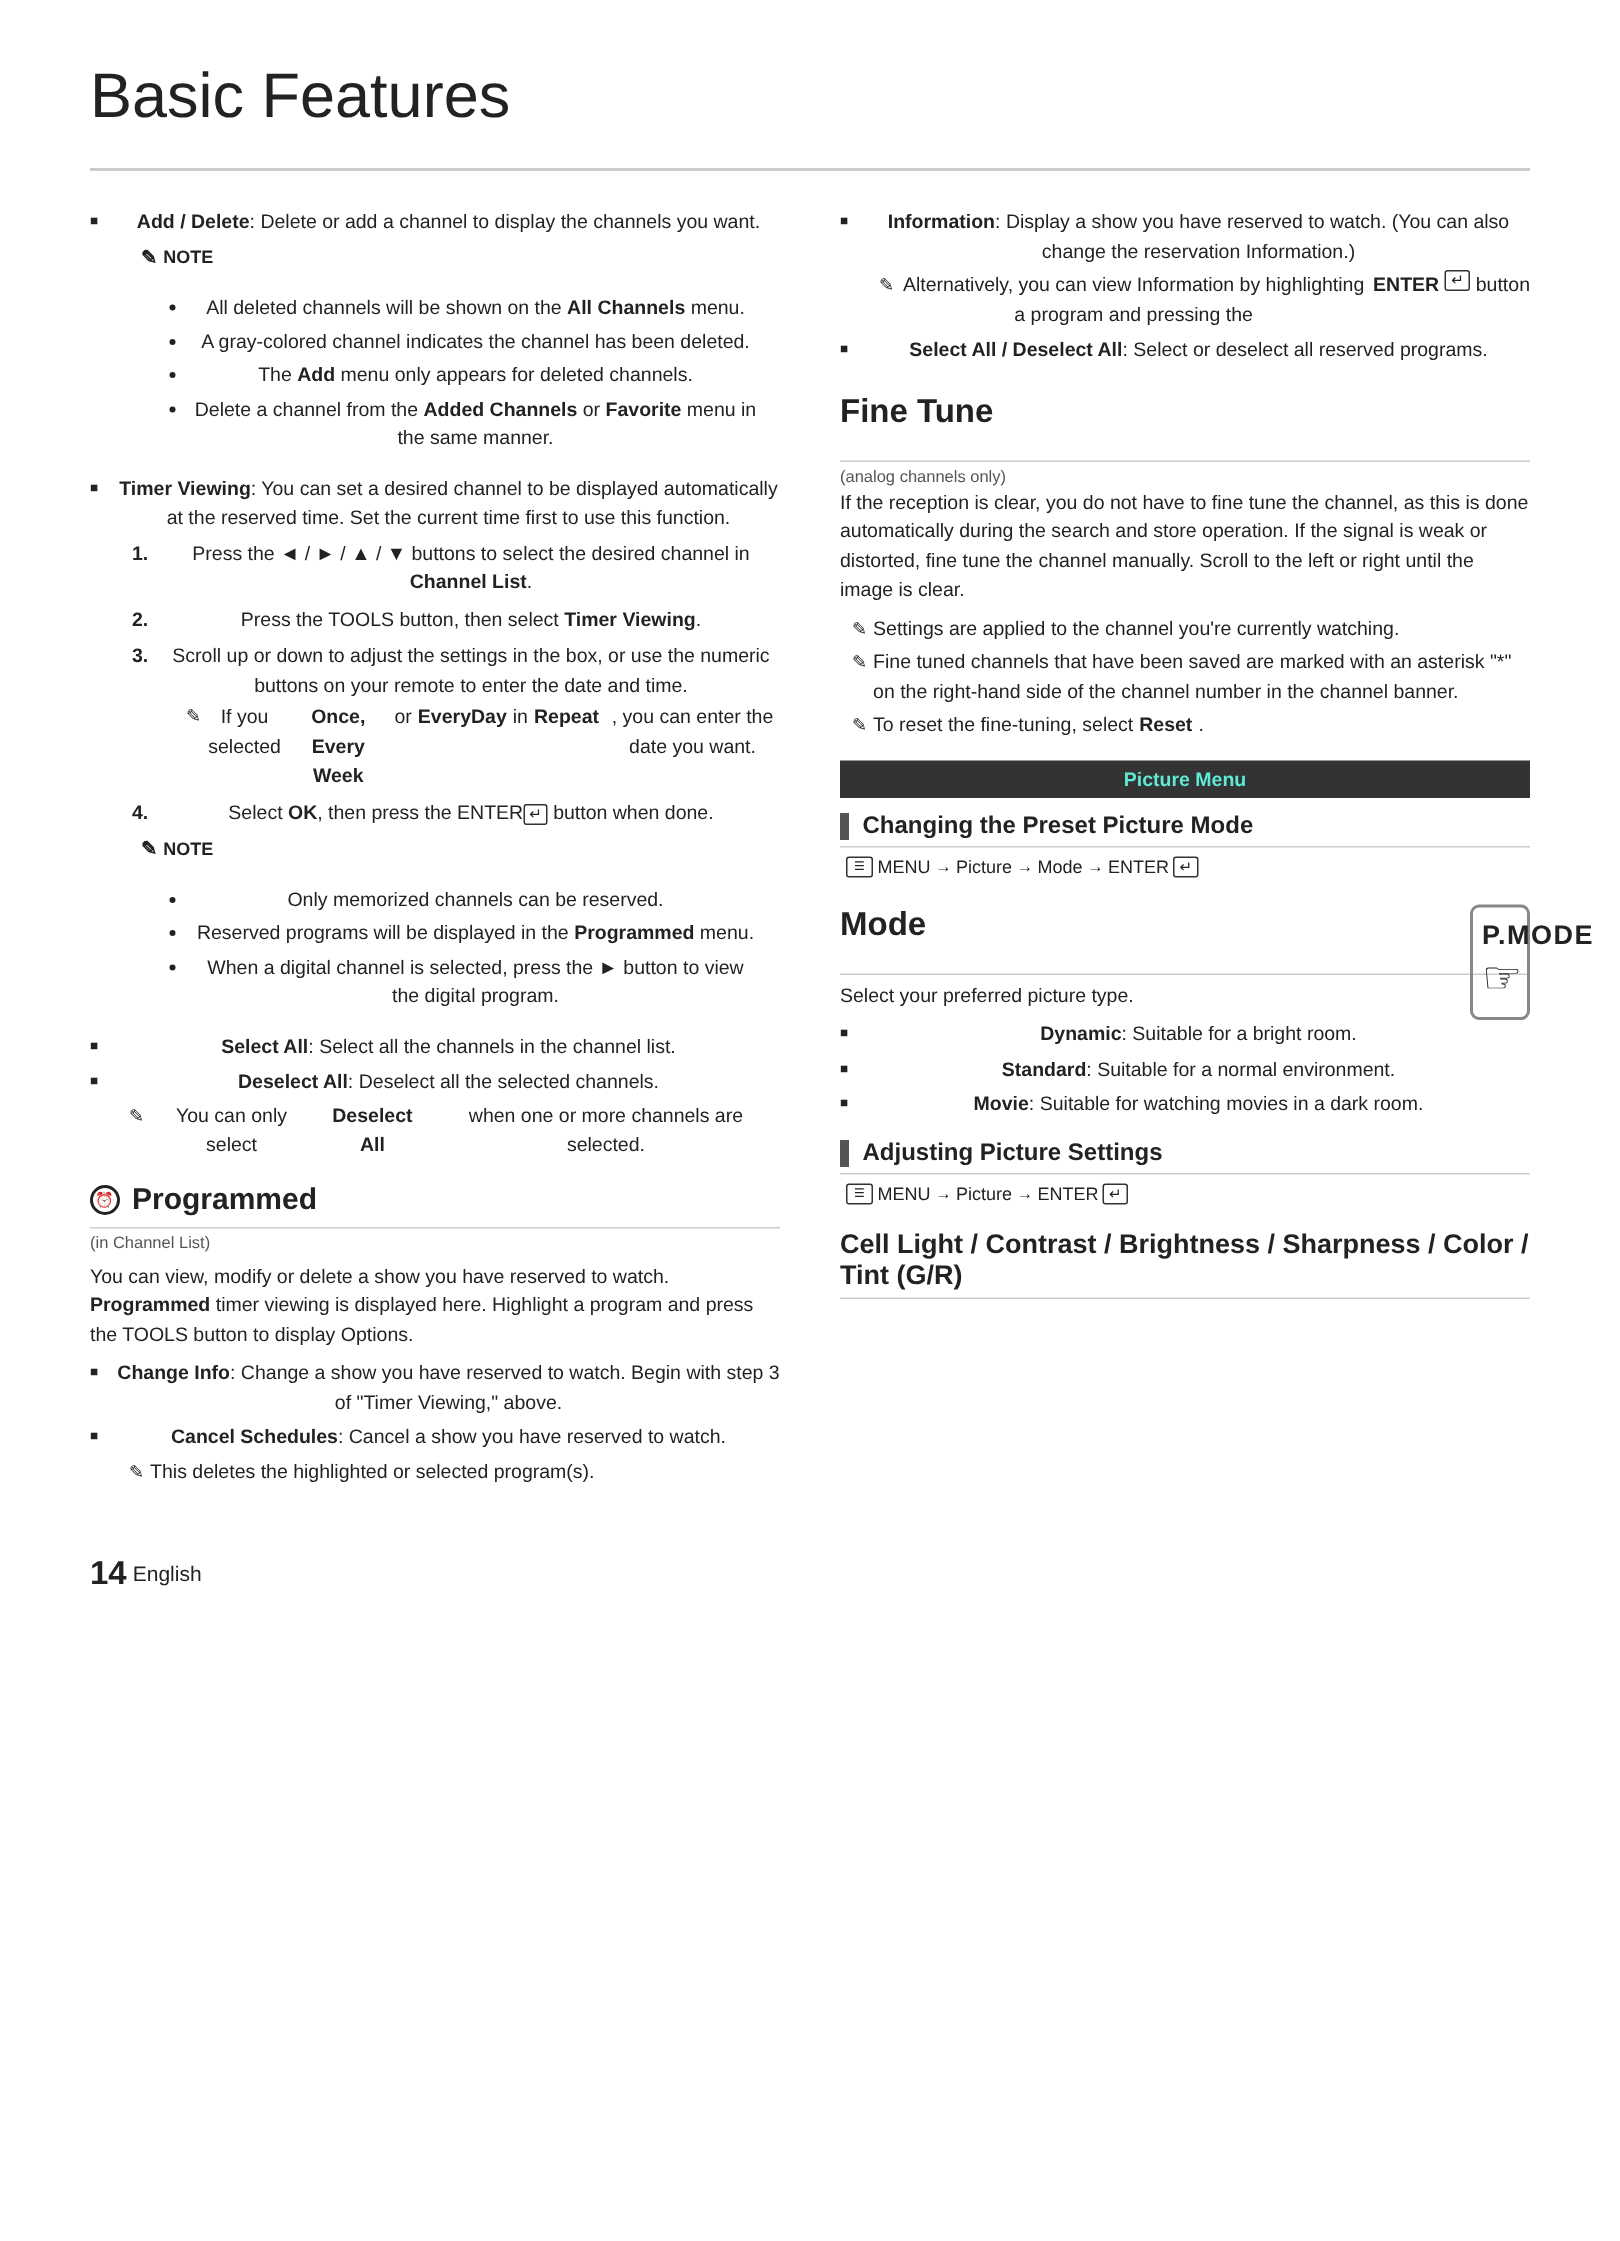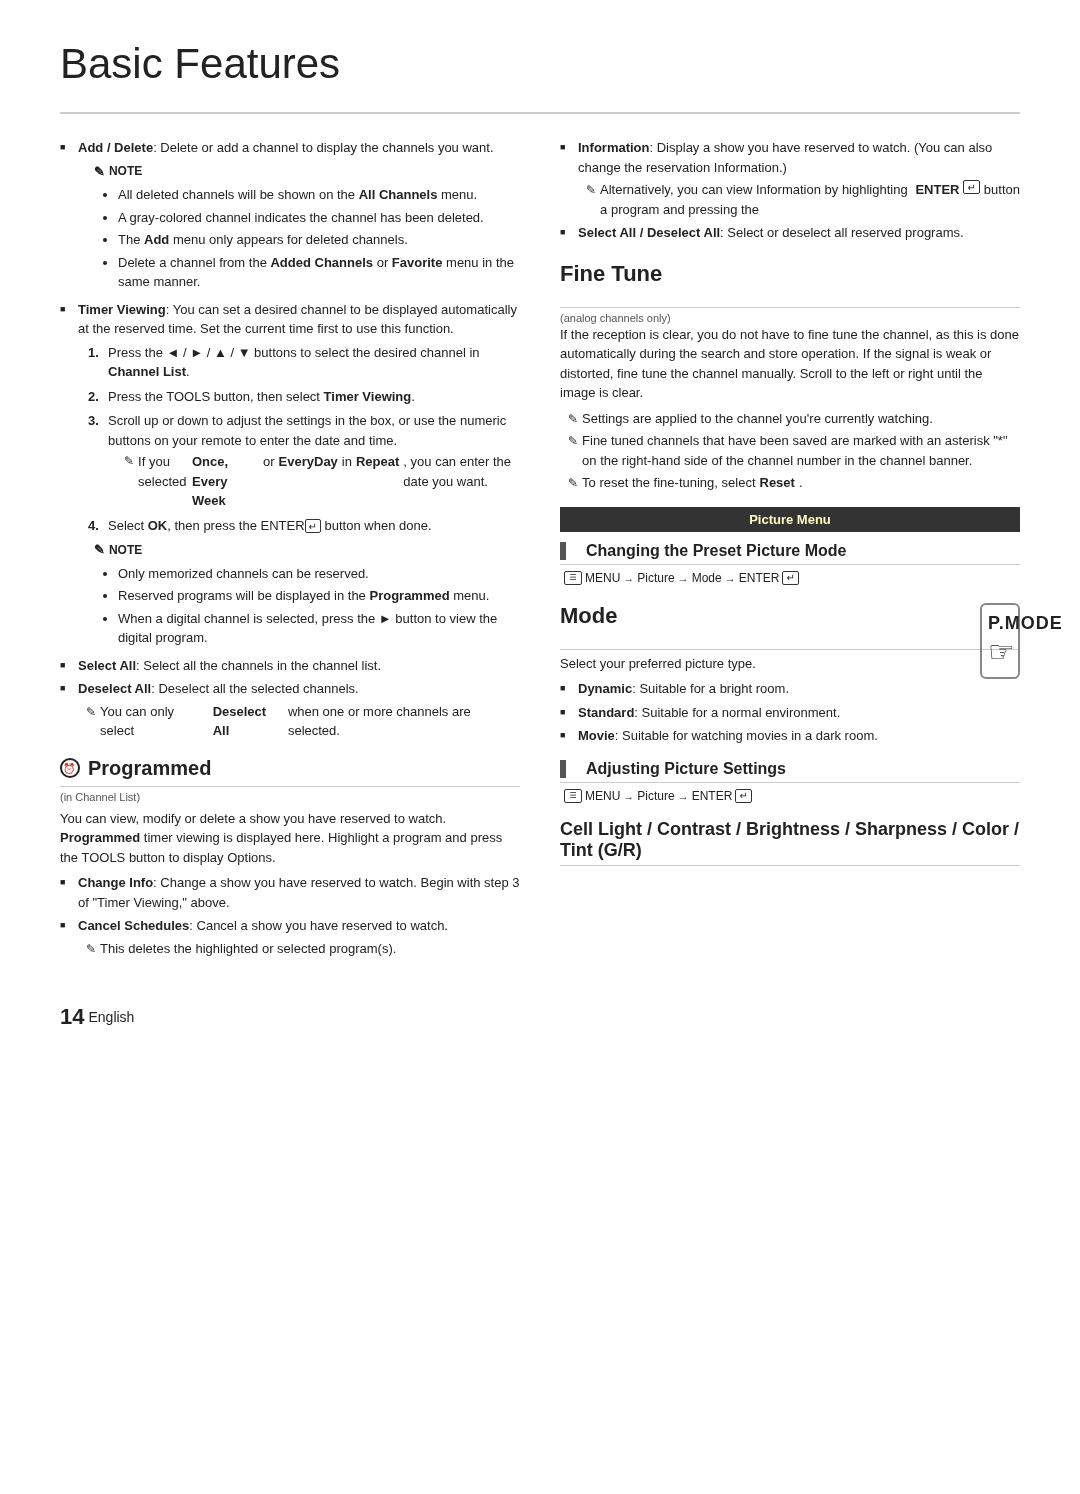--- a/index.html
+++ b/index.html
@@ -51,20 +51,21 @@
     ul.bullet-list {
       list-style: none;
       margin: 0 0 6px 0;
       padding: 0;
     }
     ul.bullet-list > li {
       padding-left: 18px;
       position: relative;
       margin-bottom: 4px;
       line-height: 1.5;
+      text-align: center;
     }
     ul.bullet-list > li::before {
       content: "■";
       position: absolute;
       left: 0;
       font-size: 9px;
       top: 3px;
     }
     .note-block {
       margin: 4px 0 8px 16px;
@@ -77,21 +78,21 @@
       gap: 4px;
       margin-bottom: 2px;
     }
     .note-label::before {
       content: "✎";
       font-size: 13px;
     }
     .note-items {
       list-style: disc;
       padding-left: 20px;
-      margin: 4px;
+      margin: 14px;
     }
     .note-items li {
       margin-bottom: 3px;
       line-height: 1.5;
     }
     .note-tip {
       display: flex;
       align-items: flex-start;
       gap: 4px;
       margin: 3px 0 3px 8px;
@@ -159,33 +160,33 @@
       font-size: 10px;
       position: relative;
     }
     .in-channel-list {
       font-size: 11px;
       color: #555;
       margin-bottom: 6px;
     }
     .picture-menu-bar {
       background: #333;
-      color: #fef9c3;
+      color: #5eead4;
       text-align: center;
       font-weight: bold;
       font-size: 13px;
       padding: 5px 10px;
       margin: 14px 0 10px 0;
     }
     .subsection-title {
       font-size: 16px;
       font-weight: bold;
       display: flex;
       align-items: center;
-      gap: 20px;
+      gap: 9px;
       border-bottom: 1px solid #ccc;
       padding-bottom: 4px;
       margin-top: 8px;
       margin-bottom: 6px;
     }
     .subsection-title .side-bar {
       width: 6px;
       height: 18px;
       background: #555;
       display: inline-block;

